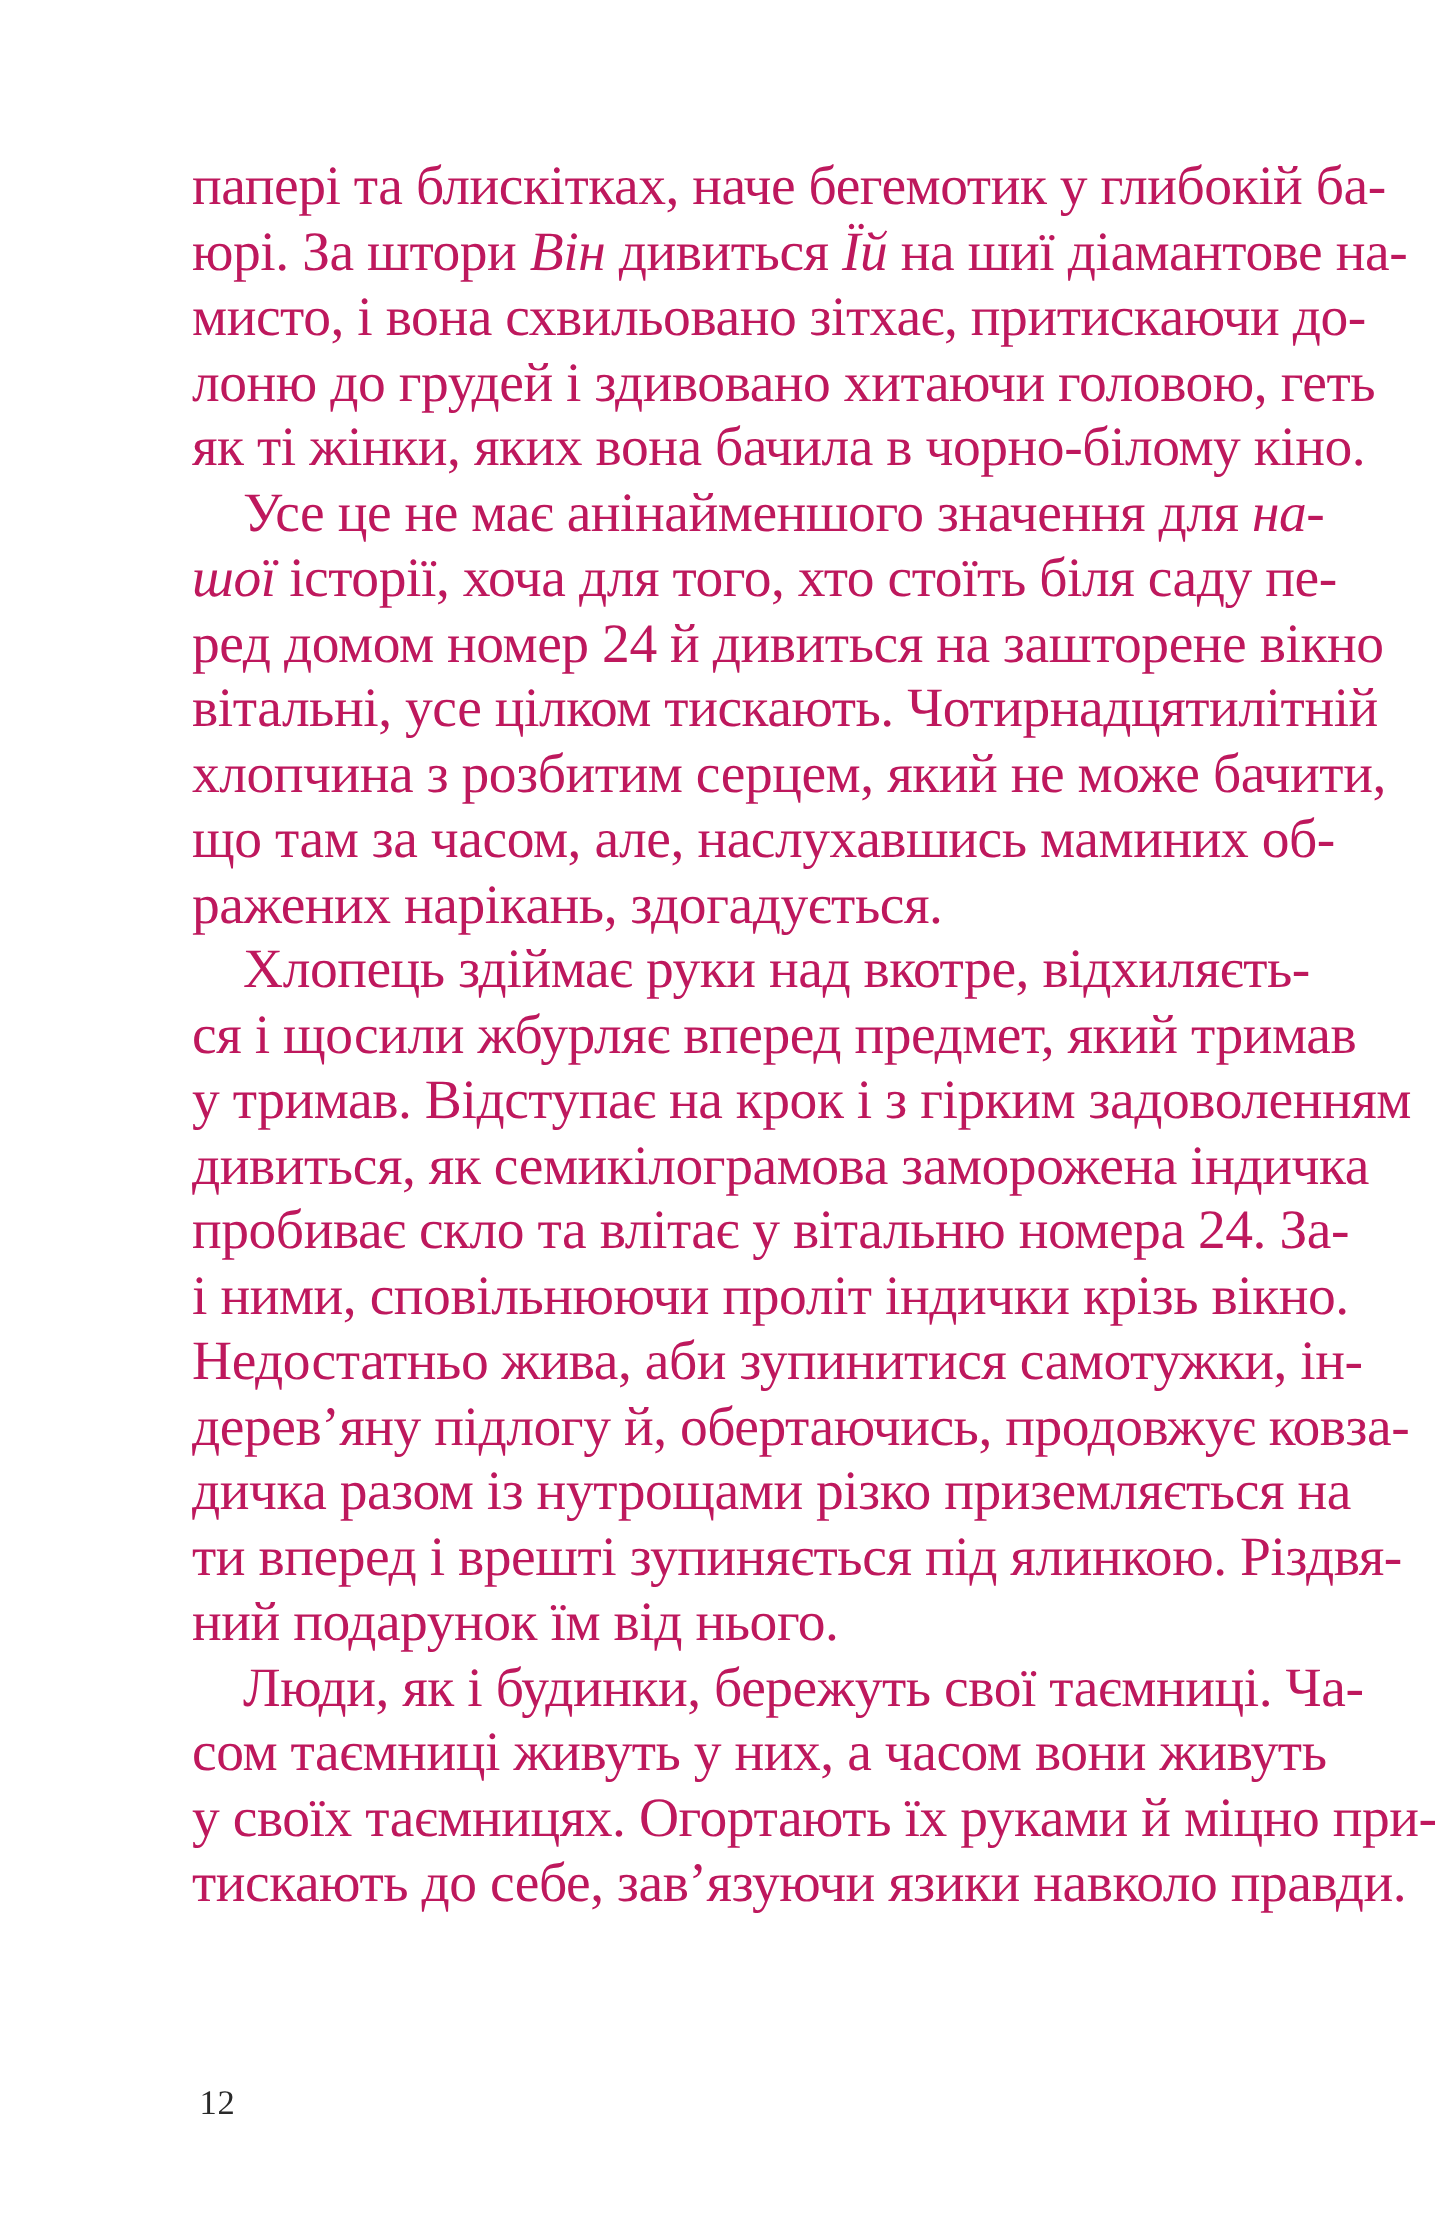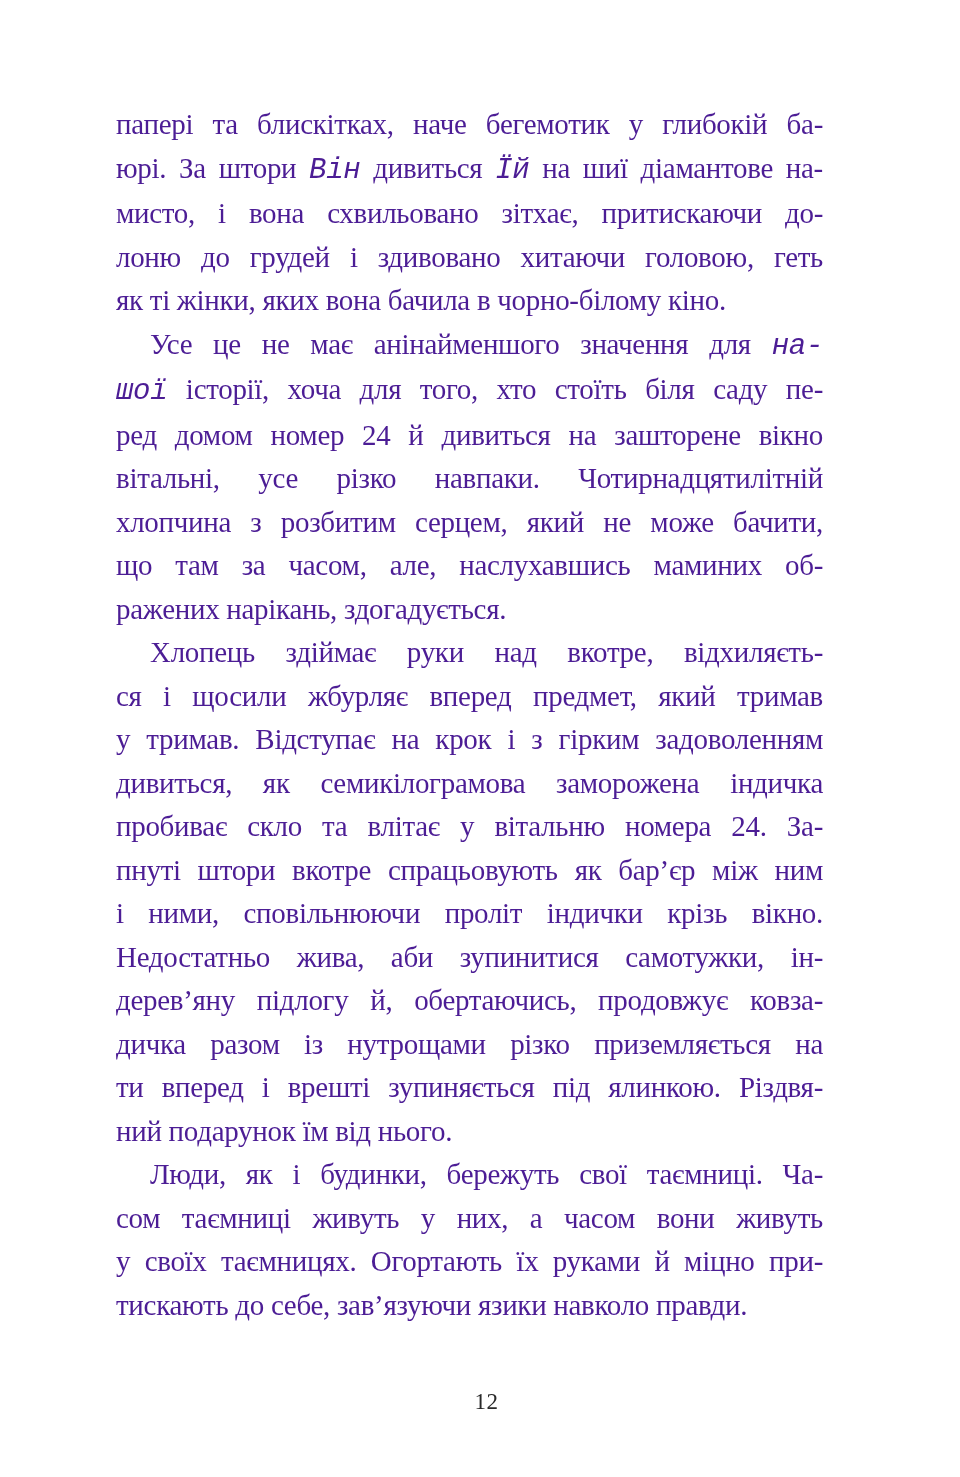--- a/index.html
+++ b/index.html
@@ -10,77 +10,75 @@
   .page {
     position: relative;
     width: 960px;
     height: 1477px;
     background: #ffffff;
     overflow: hidden;
     font-family: "Liberation Serif", serif;
   }
   .text-block {
     position: absolute;
-    left: 116px;
+    left: 128px;
     top: 103px;
     width: 707px;
-    color: #4c1d95;
-    font-size: 29px;
+    color: #be185d;
+    font-size: 37px;
     line-height: 43.5px;
     letter-spacing: -0.3px;
   }
   .line {
     text-align: justify;
     text-align-last: left;
     white-space: nowrap;
   }
   .line.j {
     text-align-last: justify;
   }
   .line.indent {
     text-indent: 34px;
   }
   .italic {
     font-style: italic;
-    font-family: Liberation Mono, monospace;
   }
   .page-number {
     position: absolute;
     left: 133px;
     top: 1389px;
     width: 707px;
-    text-align: center;
+    text-align: left;
     font-size: 23px;
     color: #2a2a2a;
     letter-spacing: 0.5px;
   }
 </style>
 </head>
 <body>
 
 <div class="page">
   <main class="text-block">
       <div class="line j"><span>папері та блискітках, наче бегемотик у глибокій ба-</span></div>
       <div class="line j"><span>юрі. За штори </span><span class="italic">Він</span><span> дивиться </span><span class="italic">Їй</span><span> на шиї діамантове на-</span></div>
       <div class="line j"><span>мисто, і вона схвильовано зітхає, притискаючи до-</span></div>
       <div class="line j"><span>лоню до грудей і здивовано хитаючи головою, геть</span></div>
       <div class="line"><span>як ті жінки, яких вона бачила в чорно-білому кіно.</span></div>
       <div class="line j indent"><span>Усе це не має анінайменшого значення для </span><span class="italic">на-</span></div>
       <div class="line j"><span class="italic">шої</span><span> історії, хоча для того, хто стоїть біля саду пе-</span></div>
       <div class="line j"><span>ред домом номер 24 й дивиться на зашторене вікно</span></div>
-      <div class="line j"><span>вітальні, усе різко навпаки. Чотирнадцятилітній</span></div>
+      <div class="line j"><span>вітальні, усе цілком тискають. Чотирнадцятилітній</span></div>
       <div class="line j"><span>хлопчина з розбитим серцем, який не може бачити,</span></div>
       <div class="line j"><span>що там за часом, але, наслухавшись маминих об-</span></div>
       <div class="line"><span>ражених нарікань, здогадується.</span></div>
       <div class="line j indent"><span>Хлопець здіймає руки над вкотре, відхиляєть-</span></div>
       <div class="line j"><span>ся і щосили жбурляє вперед предмет, який тримав</span></div>
       <div class="line j"><span>у тримав. Відступає на крок і з гірким задоволенням</span></div>
       <div class="line j"><span>дивиться, як семикілограмова заморожена індичка</span></div>
       <div class="line j"><span>пробиває скло та влітає у вітальню номера 24. За-</span></div>
-      <div class="line j"><span>пнуті штори вкотре спрацьовують як бар’єр між ним</span></div>
       <div class="line j"><span>і ними, сповільнюючи проліт індички крізь вікно.</span></div>
       <div class="line j"><span>Недостатньо жива, аби зупинитися самотужки, ін-</span></div>
       <div class="line j"><span>дерев’яну підлогу й, обертаючись, продовжує ковза-</span></div>
       <div class="line j"><span>дичка разом із нутрощами різко приземляється на</span></div>
       <div class="line j"><span>ти вперед і врешті зупиняється під ялинкою. Різдвя-</span></div>
       <div class="line"><span>ний подарунок їм від нього.</span></div>
       <div class="line j indent"><span>Люди, як і будинки, бережуть свої таємниці. Ча-</span></div>
       <div class="line j"><span>сом таємниці живуть у них, а часом вони живуть</span></div>
       <div class="line j"><span>у своїх таємницях. Огортають їх руками й міцно при-</span></div>
       <div class="line"><span>тискають до себе, зав’язуючи язики навколо правди.</span></div>

